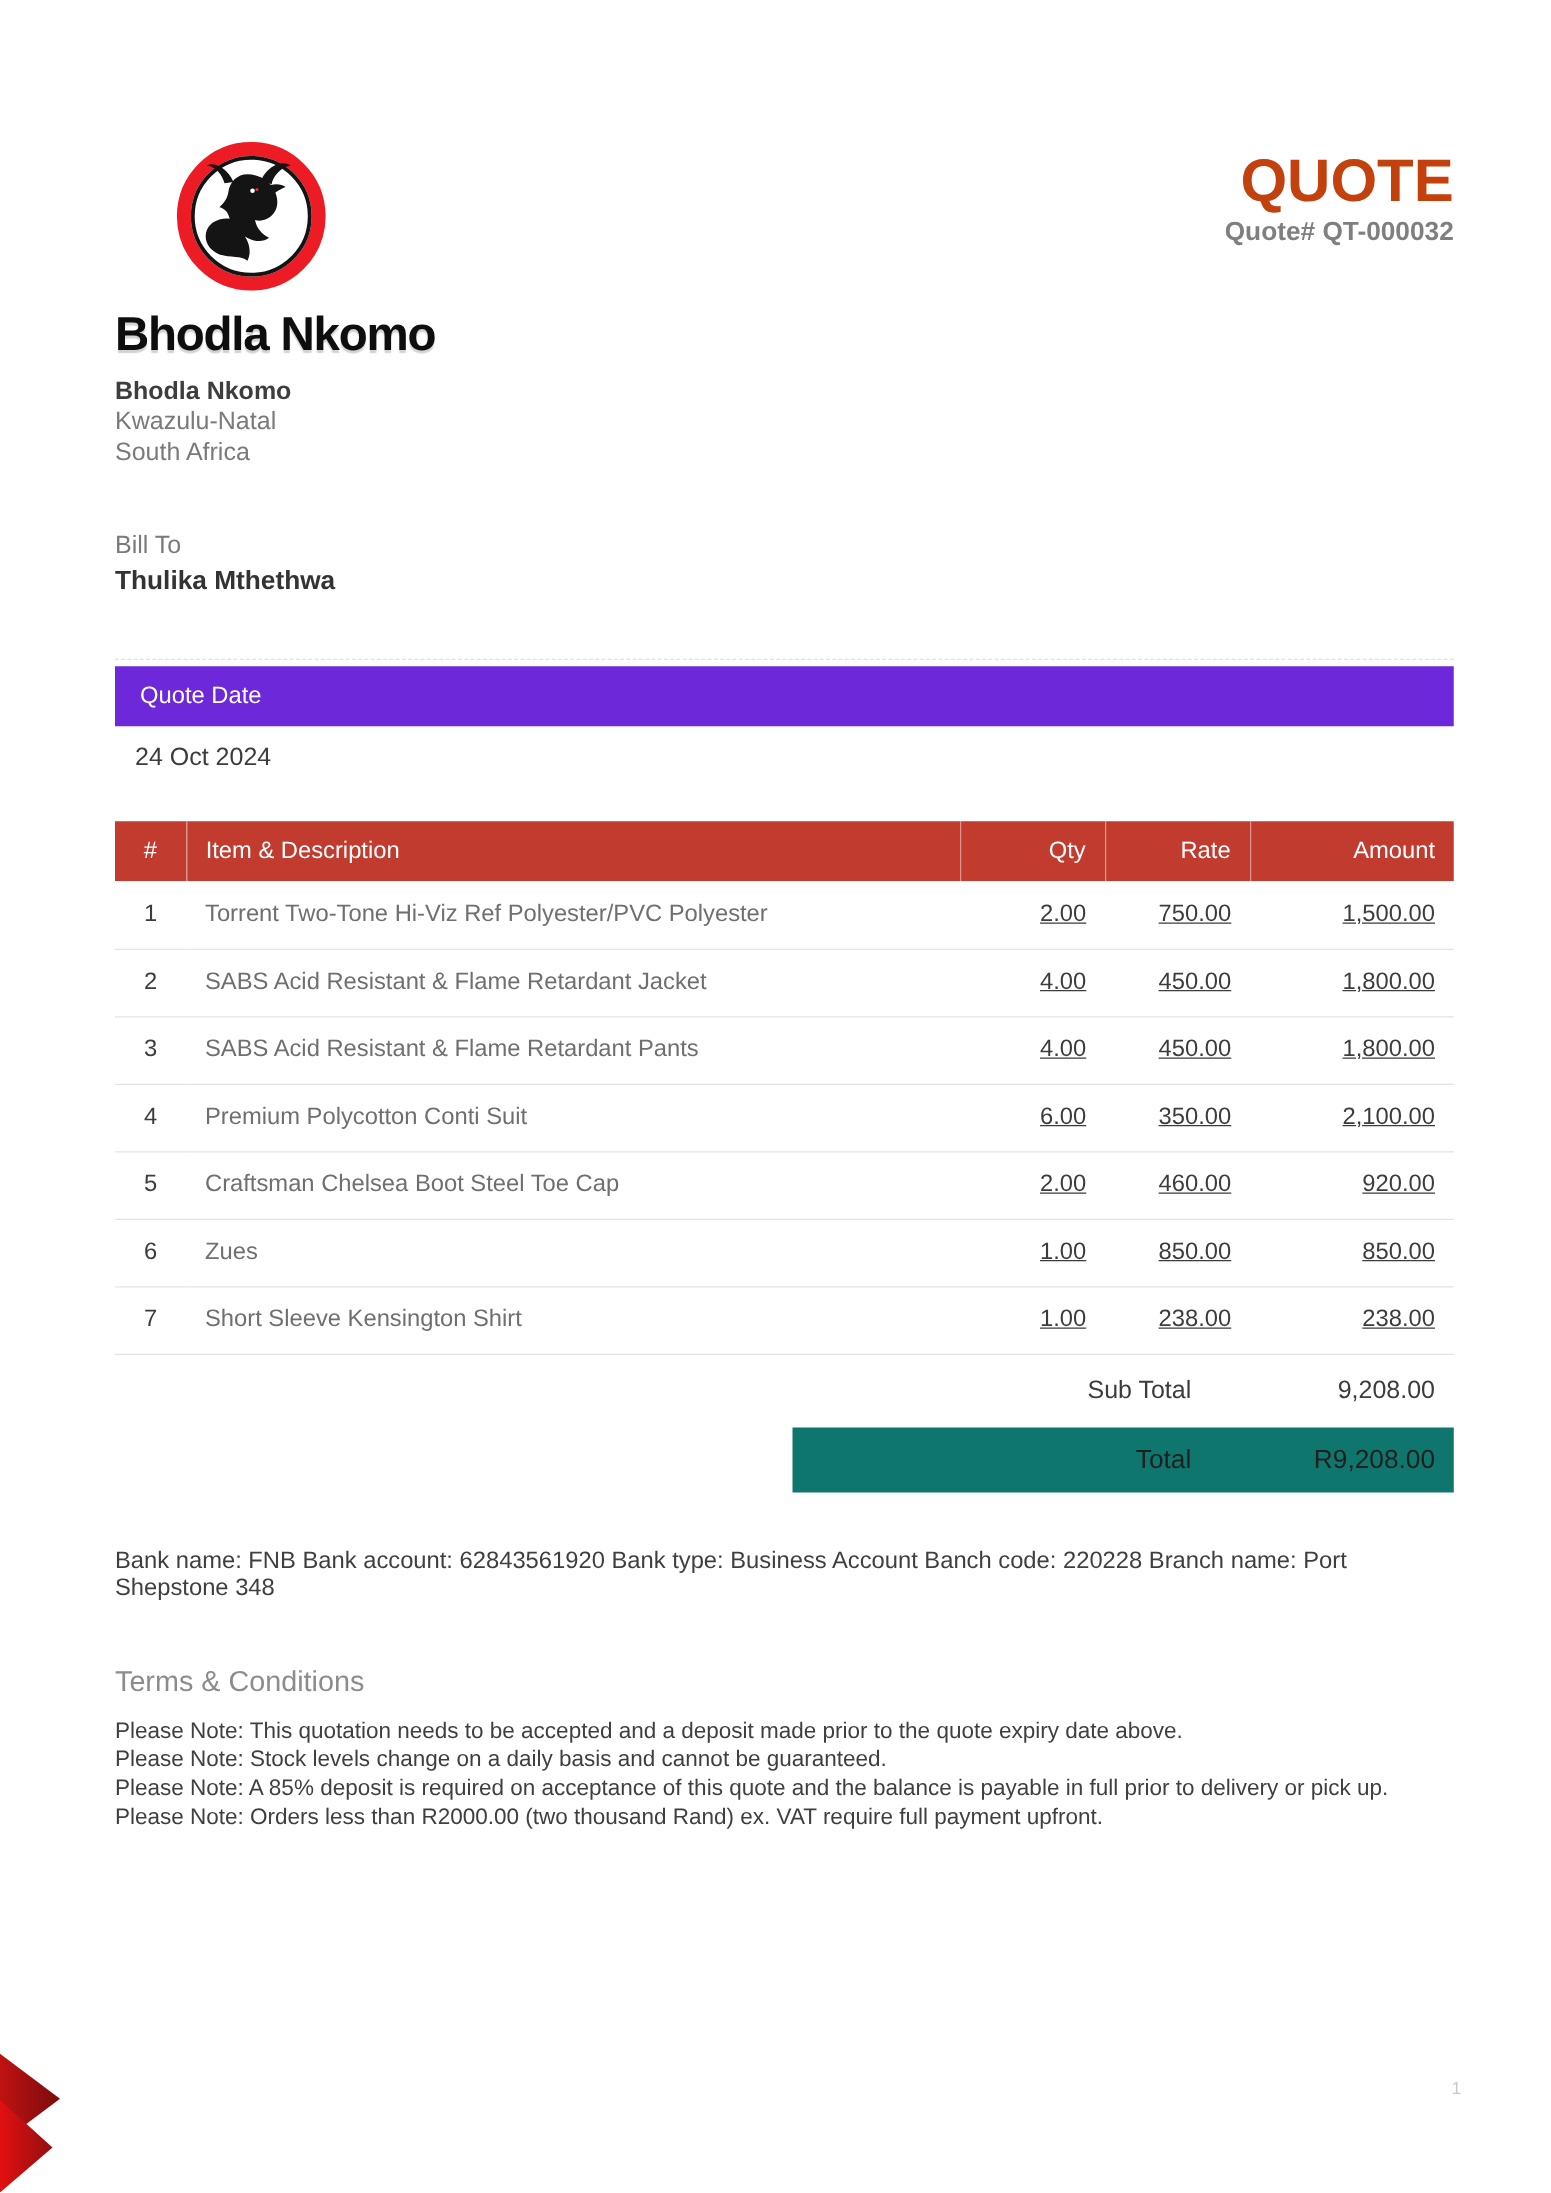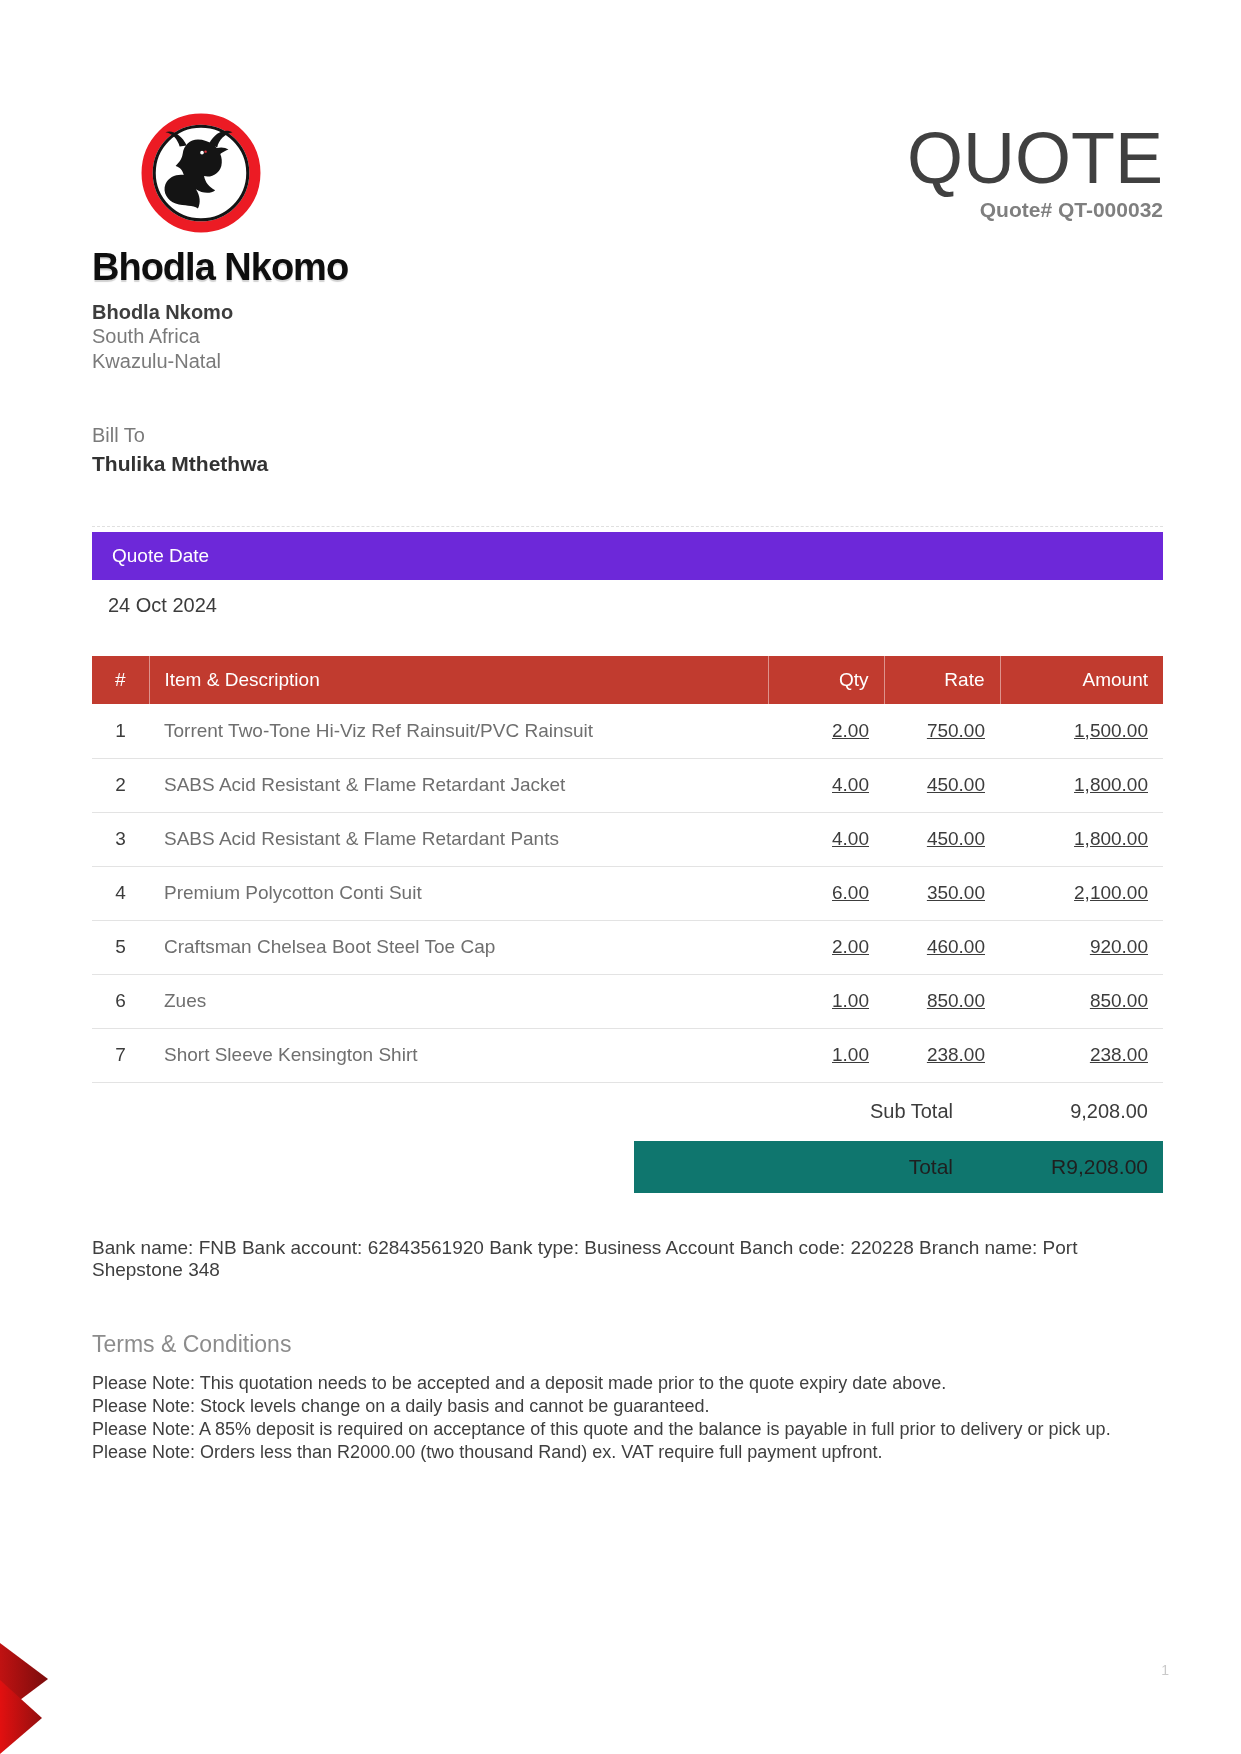--- a/index.html
+++ b/index.html
@@ -32,21 +32,21 @@
     letter-spacing: -1px;
     color: #0e0e0e;
     text-shadow: 0 2px 1px rgba(0,0,0,0.18);
     white-space: nowrap;
   }
   .company-name { margin-top: 12px; font-size: 20px; font-weight: 700; color:#3d3d3d; }
   .company-line { font-size: 20px; color:#7a7a7a; line-height: 25px; }
   .company-block { margin-top: 4px; }
 
   .title-stack { text-align: right; padding-top: 10px; }
-  .doc-title { font-size: 72px; line-height: 1; font-weight: 400; color: #404040; letter-spacing: 0px; }
+  .doc-title { font-size: 48px; line-height: 1; font-weight: 700; color: #c2410c; letter-spacing: 0px; }
   .quote-number { margin-top: 4px; font-size: 21px; font-weight: 700; color:#7f7f7f; }
 
   
   .billto-block { margin-top: 50px; }
   .billto-label { font-size: 20px; color: #7a7a7a; }
   .billto-name { margin-top: 5px; font-size: 21px; font-weight: 700; color:#333; }
 
   
   .dashline { margin-top: 50px; border-top: 1px dashed #e0e0e0; }
   .quote-date-bar {
@@ -130,22 +130,22 @@
           <path fill="#141414" d="M46 33 C41 22 31 17 25 20 C32 21 37 27 39 34 Z"></path>
           <path fill="#141414" d="M68 31 C74 19 85 16 91 20 C84 21 77 28 76 35 Z"></path>
           <path fill="#141414" d="M70 38 C76 34 83 34 87 37 C82 39 77 42 75 46 Z"></path>
           <path fill="#141414" d="M57 27 C49 27 43 33 42 41 C41 47 38 50 35 53 C39 54 42 57 43 62 C36 61 28 64 25 71 C22 79 27 87 35 90 C44 93 52 91 57 95 C60 89 59 82 55 76 C61 80 69 81 74 77 C68 74 64 69 63 63 C71 65 78 60 80 53 C82 45 78 37 72 32 C68 29 62 27 57 27 Z"></path>
           <circle cx="61" cy="40" r="1.8" fill="#ffffff"></circle>
           <circle cx="64.5" cy="39" r="1.2" fill="#e4313b"></circle>
         </svg>
         <div class="logo-wordmark">Bhodla Nkomo</div>
         <div class="company-block">
           <div class="company-name">Bhodla Nkomo</div>
+          <div class="company-line">Kwazulu-Natal</div>
           <div class="company-line">South Africa</div>
-          <div class="company-line">Kwazulu-Natal</div>
         </div>
       </div>
       <div class="title-stack">
         <div class="doc-title">QUOTE</div>
         <div class="quote-number">Quote# QT-000032</div>
       </div>
     </div>
 
     <div class="billto-block">
       <div class="billto-label">Bill To</div>
@@ -165,21 +165,21 @@
           <th class="col-desc">Item &amp; Description</th>
           <th class="col-qty">Qty</th>
           <th class="col-rate">Rate</th>
           <th class="col-amount">Amount</th>
         </tr>
       </thead>
       <tbody>
 
           <tr>
             <td class="cell-num">1</td>
-            <td class="cell-desc">Torrent Two-Tone Hi-Viz Ref Rainsuit/PVC Rainsuit</td>
+            <td class="cell-desc">Torrent Two-Tone Hi-Viz Ref Polyester/PVC Polyester</td>
             <td class="cell-qty">2.00</td>
             <td class="cell-rate">750.00</td>
             <td class="cell-amount">1,500.00</td>
           </tr>
 
           <tr>
             <td class="cell-num">2</td>
             <td class="cell-desc">SABS Acid Resistant &amp; Flame Retardant Jacket</td>
             <td class="cell-qty">4.00</td>
             <td class="cell-rate">450.00</td>

